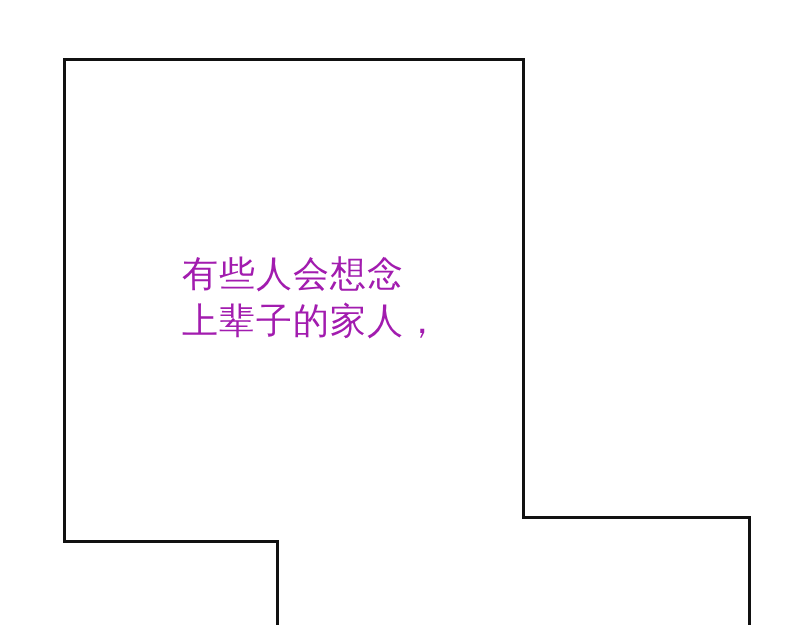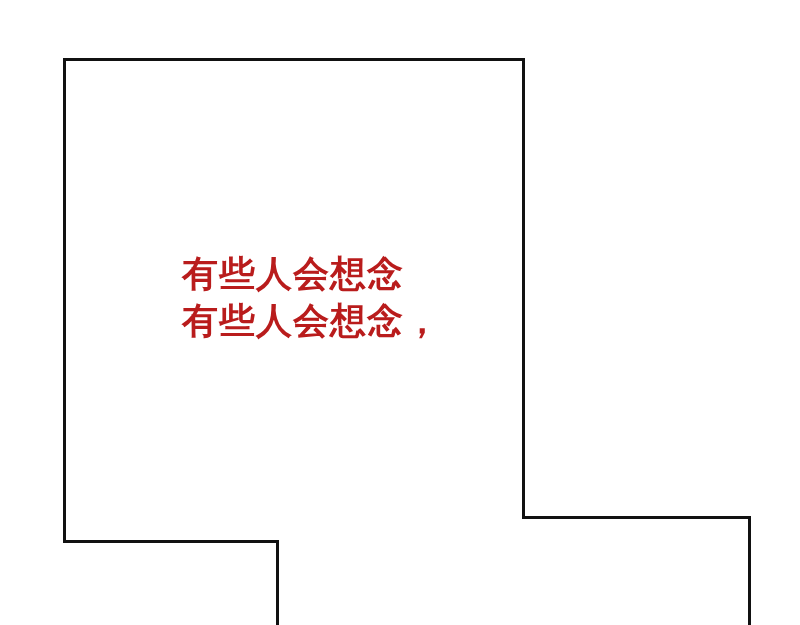--- a/index.html
+++ b/index.html
@@ -25,39 +25,39 @@
   .border-right      { left: 522px; top: 58px;  width: 3px;   height: 461px; }
   .border-step-right { left: 522px; top: 516px; width: 229px; height: 3px; }
   .border-right-desc { left: 748px; top: 516px; width: 3px;   height: 109px; }
   .border-bottom     { left: 63px;  top: 540px; width: 216px; height: 3px; }
   .border-left-desc  { left: 276px; top: 540px; width: 3px;   height: 85px; }
 
   .narration {
     position: absolute;
     left: 182px;
     top: 250px;
-    color: #b91c1c;
+    color: #a21caf;
     font-size: 36px;
     line-height: 47px;
-    font-weight: 700;
+    font-weight: 400;
     letter-spacing: 1px;
     white-space: nowrap;
   }
 </style>
 </head>
 <body>
 
 <div class="page">
 
   <div class="line border-top"></div>
   <div class="line border-left"></div>
   <div class="line border-right"></div>
   <div class="line border-step-right"></div>
   <div class="line border-right-desc"></div>
   <div class="line border-bottom"></div>
   <div class="line border-left-desc"></div>
 
   <div class="narration">
     <div>有些人会想念</div>
-    <div>有些人会想念，</div>
+    <div>上辈子的家人，</div>
   </div>
 
 </div>
 
 </body></html>

